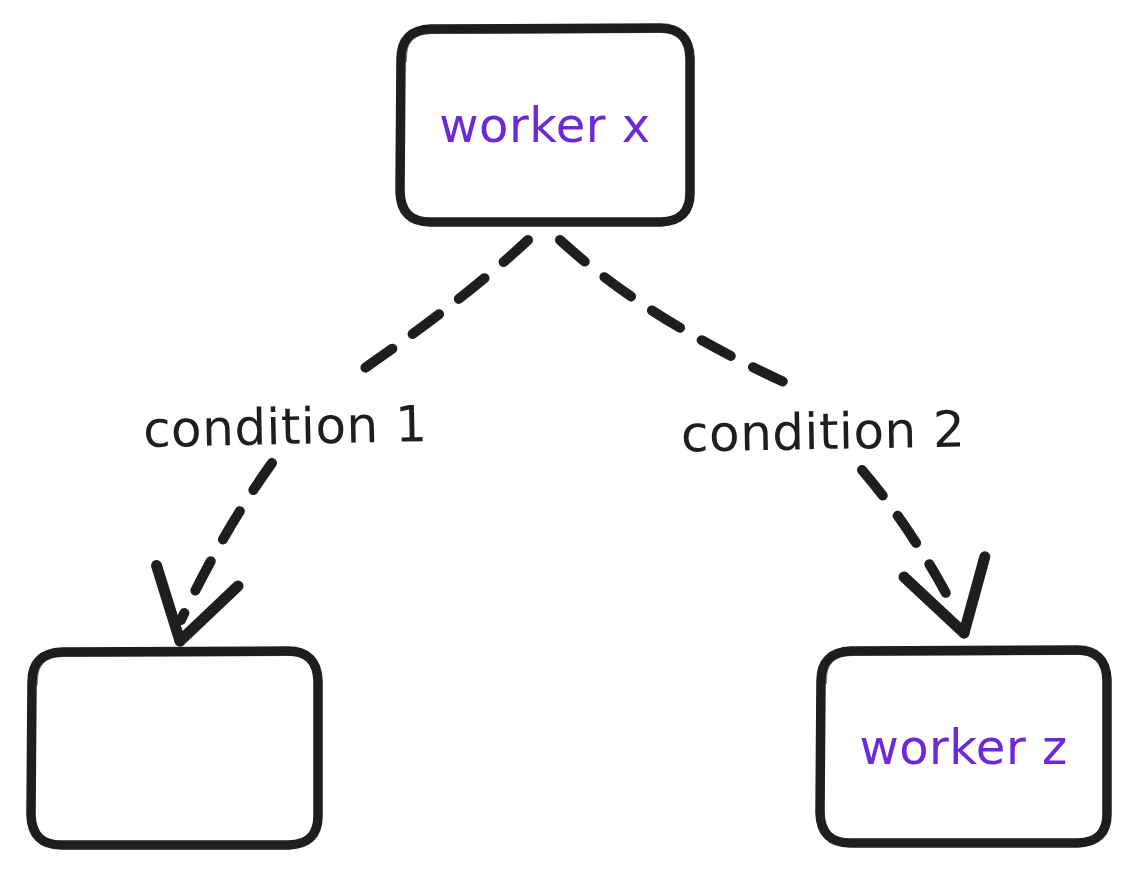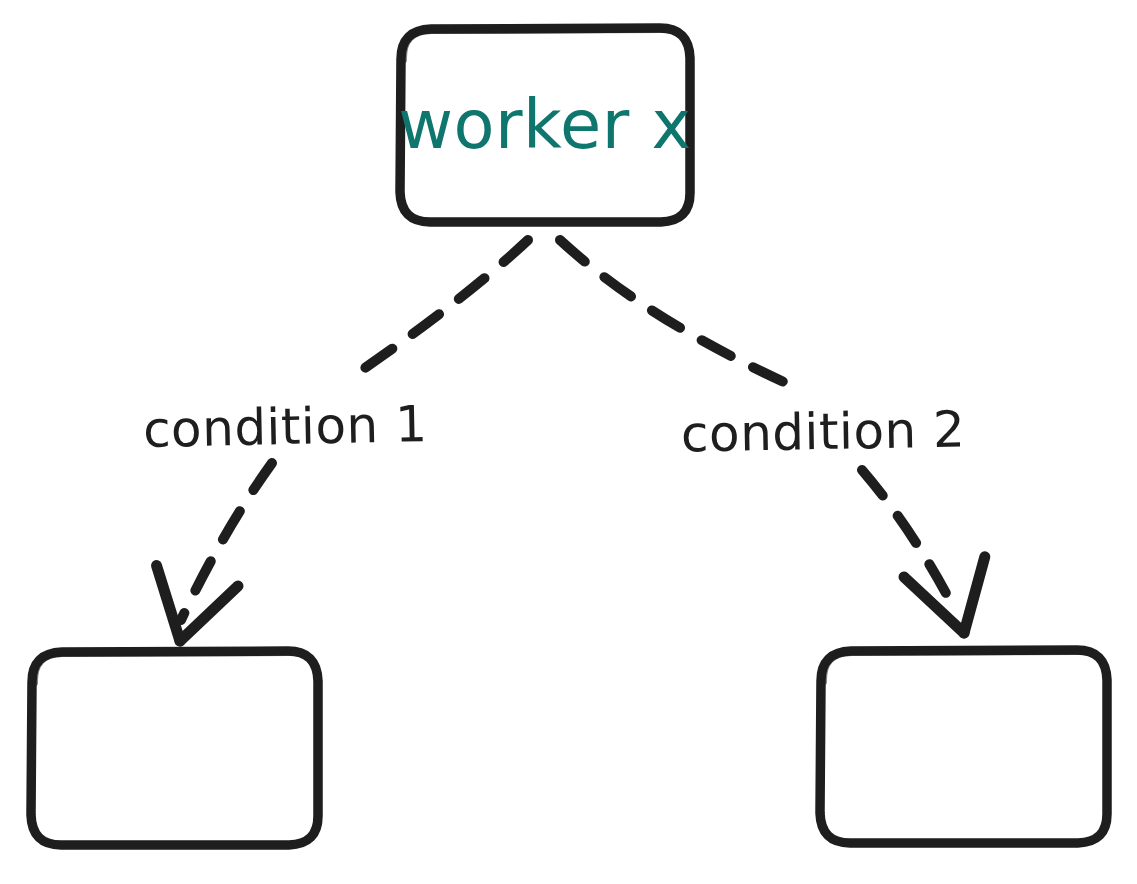--- a/index.html
+++ b/index.html
@@ -21,23 +21,23 @@
     position: absolute;
     inset: 0;
     width: 1137px;
     height: 884px;
   }
   .node-label {
     position: absolute;
     display: flex;
     align-items: center;
     justify-content: center;
-    color: #0f766e;
+    color: #6d28d9;
     font-family: "DejaVu Sans", sans-serif;
-    font-size: 67px;
+    font-size: 48px;
     font-weight: 400;
     letter-spacing: 0.5px;
     white-space: nowrap;
     pointer-events: none;
   }
   .edge-label {
     position: absolute;
     color: #1e1e1e;
     font-family: "DejaVu Sans", sans-serif;
     font-size: 50px;
@@ -96,18 +96,19 @@
       <g>
         <path d="M964,633 L963,554" fill="none" stroke="#1e1e1e" stroke-width="11" stroke-linecap="round" transform="rotate(16 964 633)"></path>
         <path d="M964,633 L904,577" fill="none" stroke="#1e1e1e" stroke-width="11" stroke-linecap="round"></path>
       </g>
     </g>
   </svg>
 
   <div class="node-label" id="label-worker-x">worker x</div>
 
 
+  <div class="node-label" id="label-worker-z">worker z</div>
 
   <div class="edge-label" id="label-condition-1">condition 1</div>
 
   <div class="edge-label" id="label-condition-2">condition 2</div>
 
 </div>
 
 </body></html>

